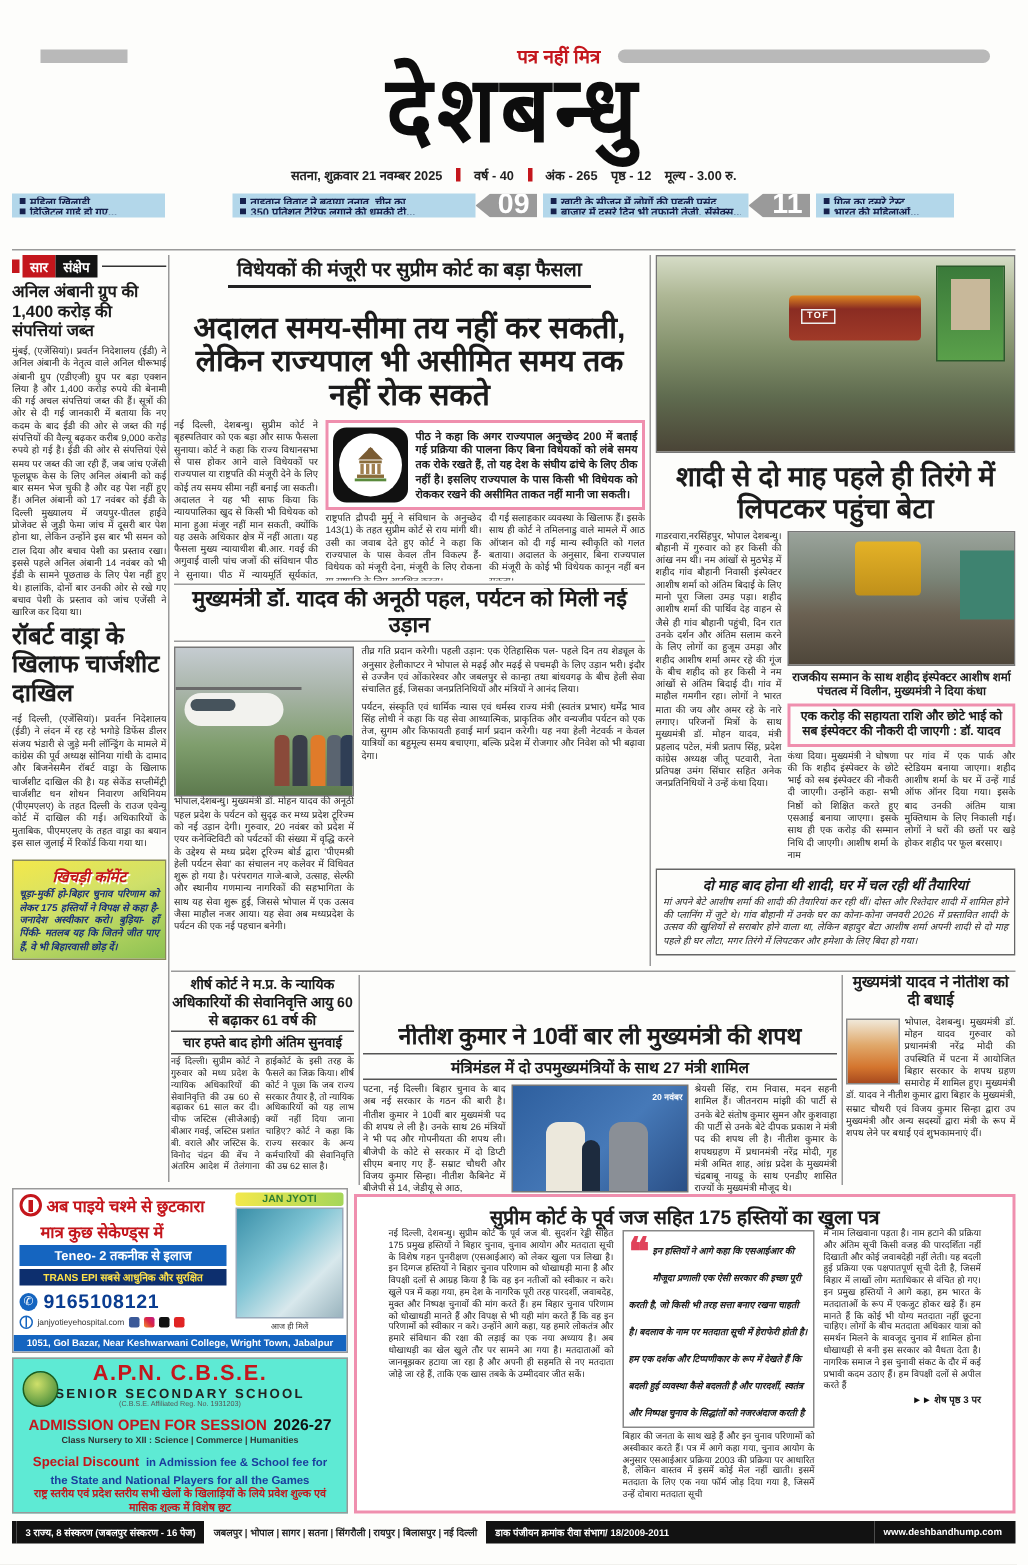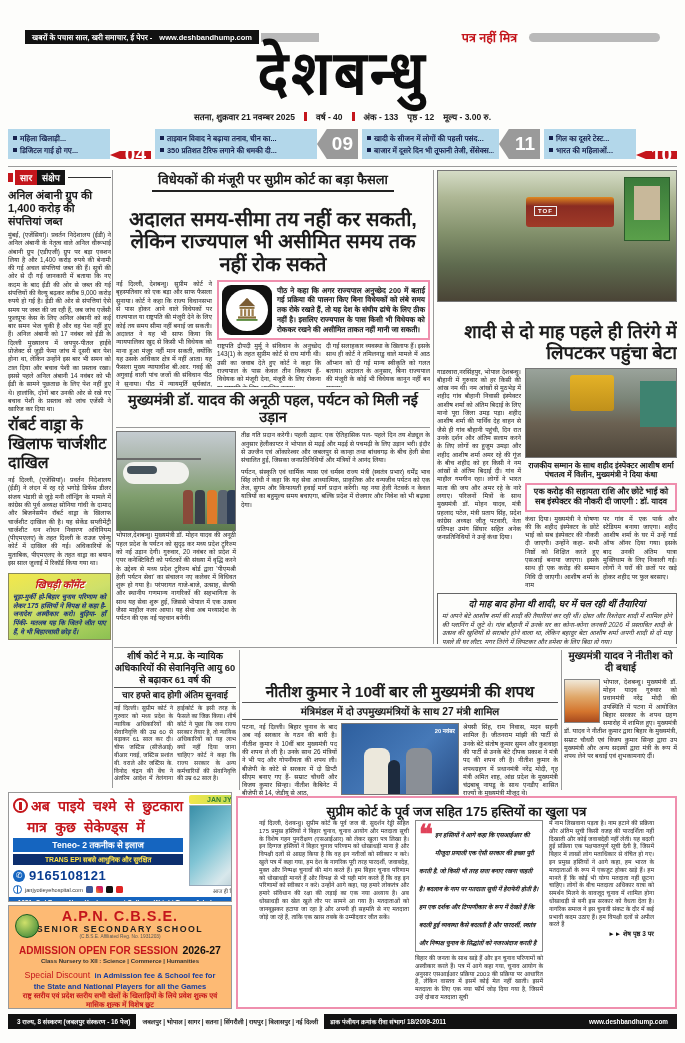--- a/index.html
+++ b/index.html
@@ -16,21 +16,21 @@
   .gray-bar{background:#b9b9b9;height:9px;}
   .tagline{color:#c4161c;font-weight:bold;font-size:12.5px;margin:0 12px;white-space:nowrap;}
   .logo{top:38px;left:0;width:100%;text-align:center;font-size:58px;font-weight:900;
         color:#0d0d0d;letter-spacing:3px;line-height:72px;height:72px;
         font-family:"Liberation Serif","DejaVu Serif",serif;transform:scaleY(1.05);}
   .dateline{top:111px;left:0;width:100%;display:flex;justify-content:center;align-items:center;
             gap:9px;font-size:8.5px;font-weight:bold;color:#222;}
   .red-sep{display:inline-block;width:3px;height:9px;background:#c4161c;}
 
   
-  .teasers{top:129px;left:8px;width:669px;height:30px;display:flex;align-items:stretch;}
+  .teasers{top:129px;left:8px;width:669px;height:16px;display:flex;align-items:stretch;}
   .teaser-box{background:#b3d7ea;display:flex;flex-direction:column;justify-content:center;
               gap:2px;padding:2px 5px;overflow:hidden;}
   .teaser-line{display:flex;align-items:center;gap:3px;font-size:7.4px;font-weight:bold;
                color:#16214d;white-space:nowrap;overflow:hidden;}
   .bullet-sq{flex:0 0 4px;width:4px;height:4px;background:#16214d;}
   .badge{width:41px;display:flex;align-items:center;justify-content:flex-end;color:#fff;
          font-size:19px;font-weight:bold;padding-right:5px;box-sizing:border-box;
          clip-path:polygon(0 50%,24% 0,100% 0,100% 100%,24% 100%);}
   .badge.red{background:#c4161c;margin-top:22px;}
   .badge.gray{background:#9a9a9a;}
@@ -75,21 +75,21 @@
   .funeral{left:437px;top:170px;width:240px;height:474px;overflow:hidden;}
   .photo{position:relative;overflow:hidden;border:1px solid #777;}
   .ph1{height:130px;background:linear-gradient(180deg,#d5dcc6 0%,#aeb795 20%,#82906b 48%,#5f6b4f 72%,#4a4436 100%);}
   .coffin{position:absolute;left:88px;top:26px;width:88px;height:30px;
           background:linear-gradient(180deg,#e08820 0%,#8a2c22 30%,#a03a28 100%);border-radius:3px;}
   .coffin-label{position:absolute;left:8px;top:9px;border:1px solid #eee;color:#fff;
                 font-size:6px;letter-spacing:1px;padding:1px 3px;font-weight:bold;}
   .banner{position:absolute;right:6px;top:6px;width:44px;height:62px;
           background:linear-gradient(180deg,#3a7a3a,#5aa04a);border:1px solid #2c5a2c;}
   .banner-in{position:absolute;left:9px;top:8px;width:26px;height:34px;background:#c8b89a;}
-  .fun-headline{font-size:18.5px;font-weight:bold;text-align:right;line-height:1.15;margin:19px 0 4px;}
+  .fun-headline{font-size:18.5px;font-weight:bold;text-align:center;line-height:1.15;margin:5px 0 4px;}
   .fun-row{display:flex;gap:4px;}
   .fun-left{flex:0 0 84px;}
   .fun-right{flex:1;display:flex;flex-direction:column;gap:3px;}
   .ph2{height:88px;background:linear-gradient(180deg,#9aa39b 0%,#7b8578 34%,#6b6152 62%,#4e463a 100%);}
   .bus{position:absolute;left:44px;top:6px;width:44px;height:36px;background:linear-gradient(180deg,#e4b227,#c0901a);border-radius:3px;}
   .tarp{position:absolute;right:0;top:12px;width:36px;height:46px;background:#3e8370;}
   .fun-caption{font-size:7.8px;font-weight:bold;text-align:center;line-height:1.25;}
   .highlight{border:2px solid #ef8fae;font-size:8.2px;font-weight:bold;text-align:center;
              line-height:1.25;padding:2px 3px;}
   .fun-subcols{display:flex;gap:4px;}
@@ -157,84 +157,80 @@
   .cont-arrows{color:#111;font-weight:bold;}
 
   
   .eye-ad{left:8px;top:792px;width:224px;height:110px;border:1px solid #999;background:#fff;
           box-sizing:border-box;overflow:hidden;display:flex;flex-direction:column;}
   .eye-main{flex:1;display:flex;}
   .eye-left{flex:1;padding:3px 4px;display:flex;flex-direction:column;gap:2px;}
   .eye-title{display:flex;align-items:center;gap:3px;}
   .eye-logo{width:11px;height:11px;border:2px solid #c4161c;border-radius:50%;position:relative;flex:0 0 11px;}
   .eye-logo:after{content:"";position:absolute;left:4px;top:1.5px;width:3px;height:8px;background:#c4161c;}
-  .eye-red{color:#c4161c;font-weight:bold;font-size:14px;white-space:nowrap;font-family:Liberation Mono, monospace;}
+  .eye-red{color:#c4161c;font-weight:bold;font-size:11px;white-space:nowrap;}
   .eye-bar1{background:#1565c0;color:#fff;font-weight:bold;font-size:8.6px;padding:1px 4px;text-align:center;}
   .eye-bar2{background:#0d2f6e;color:#ffe24a;font-weight:bold;font-size:6.8px;padding:1px 4px;text-align:center;}
   .eye-phone-row{display:flex;align-items:center;gap:4px;margin-top:1px;}
   .phone-ic{width:12px;height:12px;border-radius:50%;background:#1565c0;color:#fff;font-size:8px;
             display:flex;align-items:center;justify-content:center;flex:0 0 12px;}
   .eye-phone{color:#0a3d91;font-weight:bold;font-size:13px;letter-spacing:0.5px;}
   .eye-site-row{display:flex;align-items:center;gap:3px;font-size:5.6px;color:#333;}
   .globe-ic{width:7px;height:7px;border-radius:50%;border:1px solid #1565c0;position:relative;flex:0 0 7px;}
   .globe-ic:after{content:"";position:absolute;left:2.5px;top:0;width:1px;height:7px;background:#1565c0;}
   .soc{width:7px;height:7px;border-radius:1.5px;}
   .eye-right{flex:0 0 72px;display:flex;flex-direction:column;padding:2px;gap:1px;}
   .jan-logo{font-size:7px;font-weight:bold;color:#2e7d32;text-align:center;
             background:linear-gradient(90deg,#f3e84b,#a5d65a);border-radius:2px;padding:1px 0;}
   .eye-img{flex:1;background:linear-gradient(135deg,#3a8fa8 0%,#7fc4d4 40%,#d8e8ec 70%,#9ab4be 100%);border:1px solid #9ab;}
   .eye-note{font-size:5.4px;text-align:center;color:#333;}
   .eye-address{background:#1565c0;color:#fff;font-size:6.4px;font-weight:bold;text-align:center;padding:2px 0;}
 
-  .school-ad{left:8px;top:905px;width:224px;height:104px;border:1px solid #999;background:#fdba74;
+  .school-ad{left:8px;top:905px;width:224px;height:104px;border:1px solid #999;background:#5eead4;
              box-sizing:border-box;overflow:hidden;text-align:center;padding:3px 4px 0;position:absolute;}
   .school-logo{position:absolute;left:6px;top:8px;width:22px;height:22px;border-radius:50%;
                background:radial-gradient(circle at 40% 35%,#cfe06a,#2e7d32);border:1px solid #1b5e20;}
   .school-name{color:#c4161c;font-weight:bold;font-size:14.5px;letter-spacing:1px;line-height:1.05;}
   .school-sub{color:#222;font-weight:bold;font-size:8.8px;letter-spacing:1.5px;}
   .school-reg{color:#555;font-size:4.8px;}
   .school-adm{margin-top:1px;}
   .adm-red{color:#c4161c;font-weight:bold;font-size:10px;}
   .adm-session{color:#111;font-weight:bold;font-size:10.5px;}
   .school-classes{font-size:6px;font-weight:bold;color:#333;}
-  .disc-red{color:#c4161c;font-weight:normal;font-size:8.8px;}
+  .disc-red{color:#c4161c;font-weight:bold;font-size:8.8px;}
   .disc-blue{color:#1a3e9e;font-weight:bold;font-size:7.6px;}
   .school-hindi{color:#c4161c;font-weight:bold;font-size:7.2px;line-height:1.2;margin-top:1px;}
 
   
   .footer{left:8px;top:1014px;width:669px;height:15px;display:flex;align-items:stretch;font-size:6.4px;}
   .foot-black{background:#121212;color:#fff;display:flex;align-items:center;padding:0 6px;white-space:nowrap;font-weight:bold;}
   .foot-white{flex:0 0 auto;display:flex;align-items:center;padding:0 6px;color:#222;font-weight:bold;white-space:nowrap;}
   .foot-endcap{width:3px;background:#121212;}
   .foot-spacer{flex:1;background:#121212;color:#fff;display:flex;align-items:center;padding:0 6px;font-weight:bold;}
 </style>
 </head>
 <body>
 
 <div class="page">
 
   <div class="abs topbar">
-    <div class="topbar-black">
-      <span>खबरों के पचास साल, खरी समाचार, ई पेपर -</span>
-      <span>www.deshbandhump.com</span>
-    </div>
     <div class="gray-bar" style="width:58px;margin-left:2px;"></div>
     <div style="flex:1;"></div>
     <div class="tagline">पत्र नहीं मित्र</div>
     <div class="gray-bar" style="flex:1;border-radius:5px;"></div>
   </div>
 
   <div class="abs logo">देशबन्धु</div>
 
   <div class="abs dateline">
     <span>सतना, शुक्रवार 21 नवम्बर 2025</span>
     <span class="red-sep"></span>
     <span>वर्ष - 40</span>
     <span class="red-sep"></span>
-    <span>अंक - 133</span>
+    <span>अंक - 265</span>
     <span>पृष्ठ - 12</span>
     <span>मूल्य - 3.00 रु.</span>
   </div>
 
   <div class="abs teasers">
     <div class="teaser-box" style="flex:0 0 92px;">
       <div class="teaser-line">
           <span class="bullet-sq"></span>
           <span>महिला खिलाड़ी...</span>
         </div>

